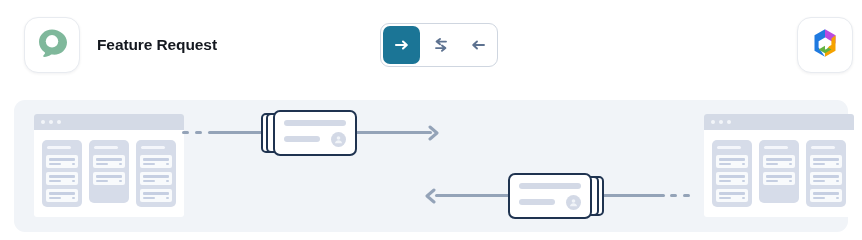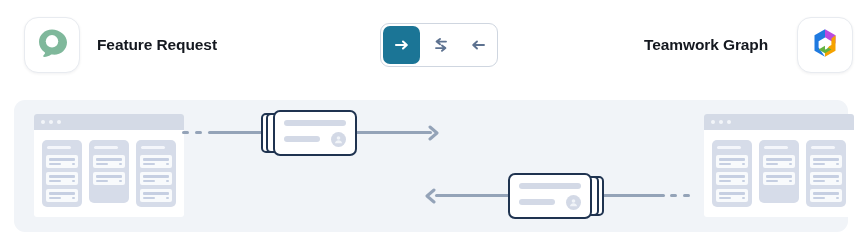--- a/index.html
+++ b/index.html
@@ -286,21 +286,20 @@
     <button class="seg">
       <span>
         <svg width="18" height="18" viewBox="0 0 18 18" aria-hidden="true">
           <path d="M15 9H4.5M8 5.5L4.2 9 8 12.5" fill="none" stroke="#5d7290" stroke-width="1.9" stroke-linecap="round" stroke-linejoin="round"></path>
         </svg>
       </span>
     </button>
 
   </div>
 
-  <div class="app-title" id="right-app-title">Teamwork Graph</div>
 
   <div class="app-tile" id="right-app-tile">
     <span>
       <svg width="34" height="34" viewBox="0 0 34 34" aria-hidden="true">
         <path d="M17 3.2l10.5 6v8.3L17 11.6z" fill="#b94be0"></path>
         <path d="M27.5 9.2v15.6L17 30.8v-8.2l6.4-3.7v-6.3z" fill="#f5a200"></path>
         <path d="M17 30.8L6.5 24.8V9.2L17 3.2v8.4l-6.4 3.7v6.2z" fill="#1f7ae0"></path>
         <path d="M10.6 23.5L17 19.8l6.4 3.7L17 27.2z" fill="#62b341"></path>
         <path d="M17 11.6c4 1.6 5.4 5.2 3.9 8.6-.9 2-2.3 2.9-3.9 3.3v-4.4c1.3-.6 1.6-2.1.6-3.2-.3-.3-.4-.6-.6-.9z" fill="#ffffff"></path>
       </svg>

